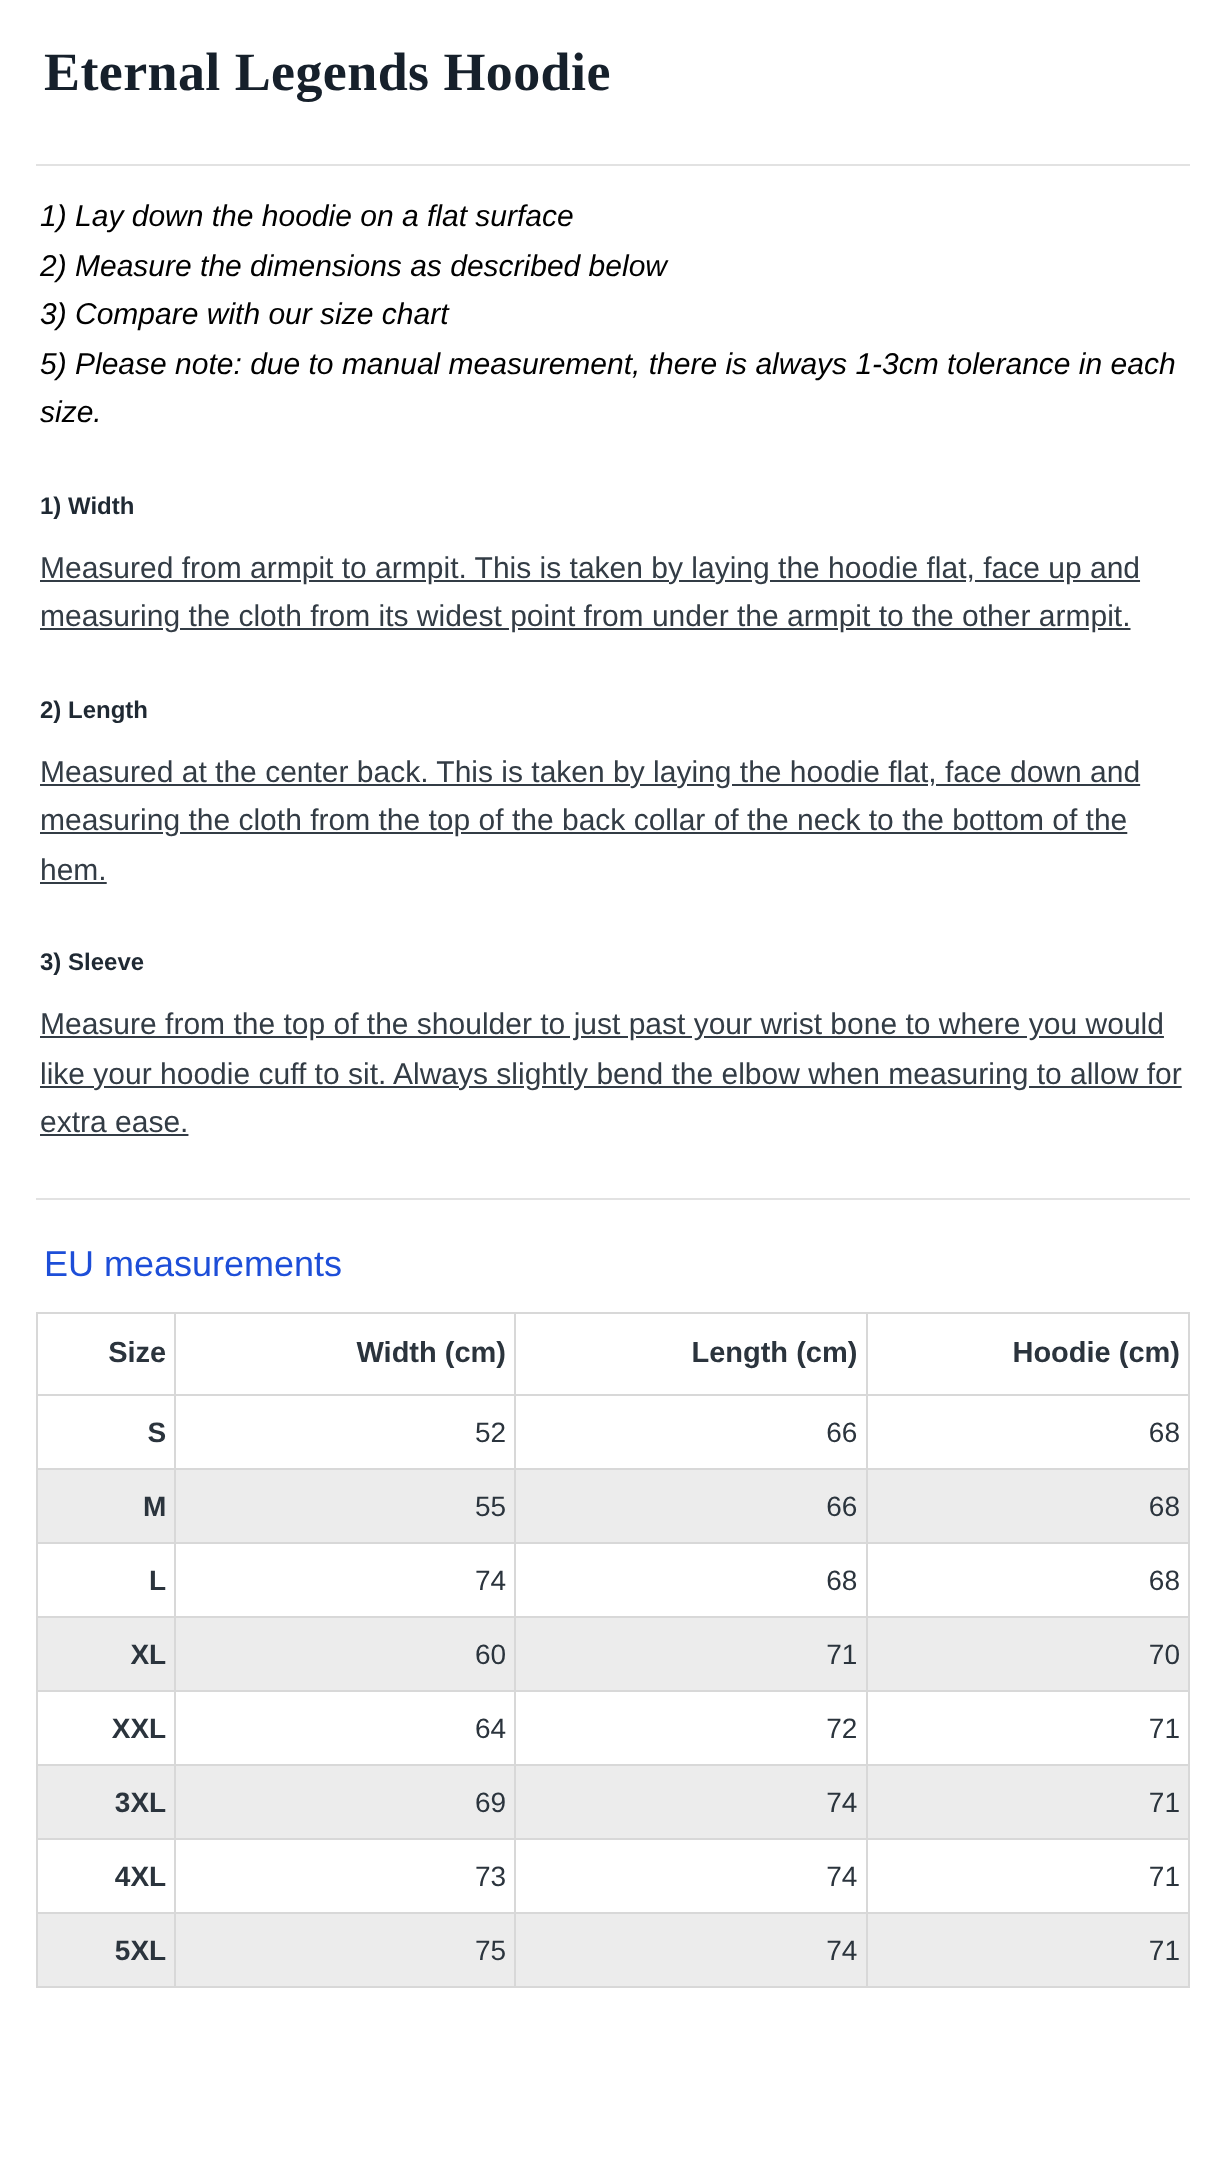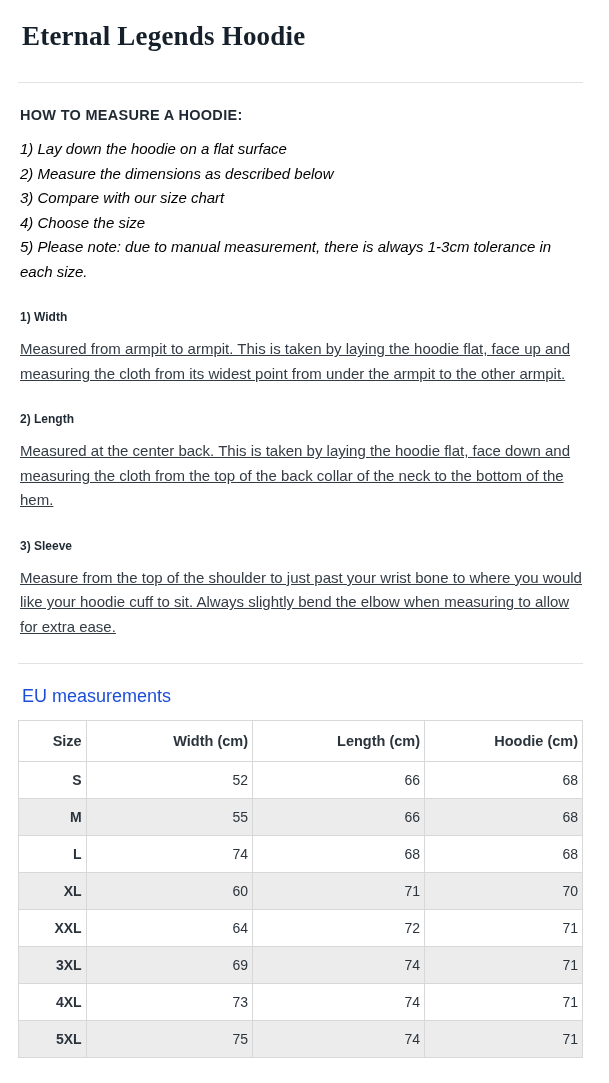--- a/index.html
+++ b/index.html
@@ -10,21 +10,21 @@
   }
   body {
     width: 609px;
     min-height: 1083px;
     font-family: "Liberation Sans", sans-serif;
     color: #1f2933;
     -webkit-font-smoothing: antialiased;
   }
   .page {
     width: 609px;
-    padding: 14px 26px 0 18px;
+    padding: 14px 14px 0 18px;
   }
   .product-title {
     font-family: "Liberation Serif", serif;
     font-weight: bold;
     font-size: 27px;
     line-height: 1.2;
     color: #16202b;
     letter-spacing: 0.2px;
     margin: 6px 0 0 4px;
   }
@@ -98,27 +98,25 @@
 </style>
 </head>
 <body>
 
 <div class="page">
 
   <h1 class="product-title">Eternal Legends Hoodie</h1>
 
   <hr class="rule">
 
-  <div class="section-heading">HOW TO MEASURE A HOODIE:</div>
 
   <div class="measure-list">
     <div>1) Lay down the hoodie on a flat surface</div>
     <div>2) Measure the dimensions as described below</div>
     <div>3) Compare with our size chart</div>
-    <div>4) Choose the size</div>
     <div>5) Please note: due to manual measurement, there is always 1-3cm tolerance in each size.</div>
   </div>
 
   <div class="sub-heading">1) Width</div>
   <p class="body-text">Measured from armpit to armpit. This is taken by laying the hoodie flat, face up and measuring the cloth from its widest point from under the armpit to the other armpit.</p>
 
   <div class="sub-heading">2) Length</div>
   <p class="body-text">Measured at the center back. This is taken by laying the hoodie flat, face down and measuring the cloth from the top of the back collar of the neck to the bottom of the hem.</p>
 
   <div class="sub-heading">3) Sleeve</div>

